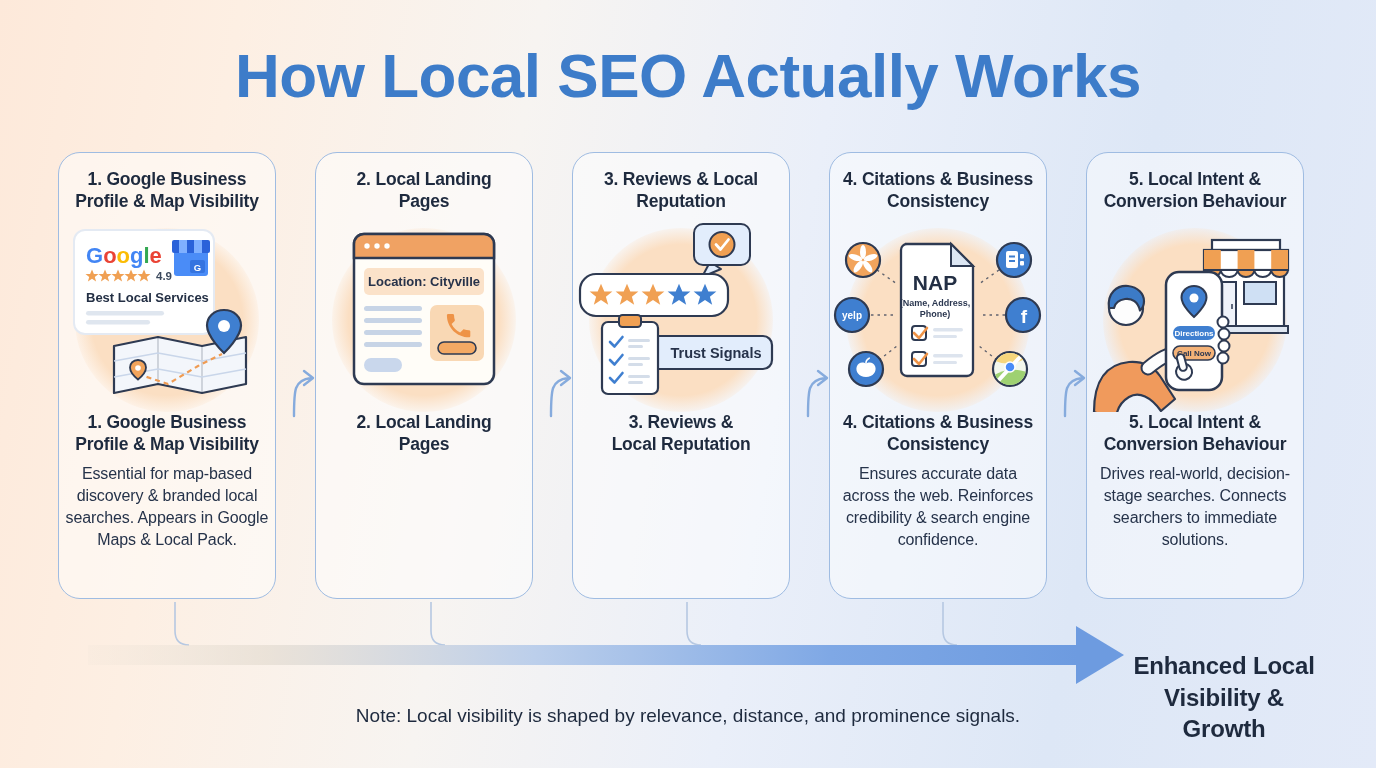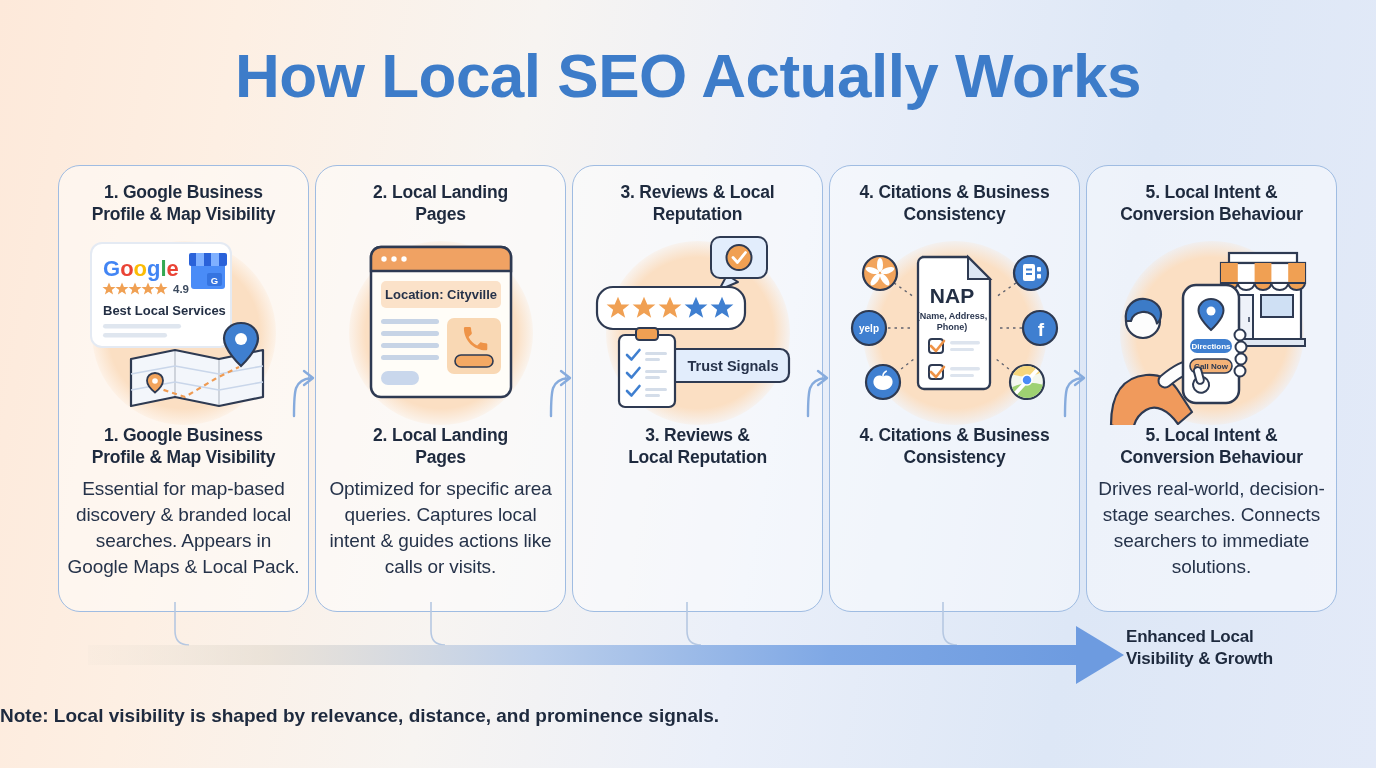--- a/index.html
+++ b/index.html
@@ -6,53 +6,53 @@
   body{
     width:1376px;height:768px;overflow:hidden;position:relative;
     font-family:"Liberation Sans", sans-serif;
     background:linear-gradient(100deg,#fde9da 0%,#fdefe3 16%,#f7f4f1 36%,#eaeff9 56%,#dde7f6 78%,#e3eaf8 100%);
   }
   .page-title{
     position:absolute;top:40px;left:0;right:0;margin:0;text-align:center;
     font-size:62px;font-weight:600;color:#3d7cc9;letter-spacing:-0.5px;
   }
   .card{
-    position:absolute;top:165px;width:251px;height:447px;box-sizing:border-box;
+    position:absolute;top:152px;width:218px;height:447px;box-sizing:border-box;
     background:rgba(255,255,255,0.48);
     border:1.6px solid #9fbce2;border-radius:22px;
     display:flex;flex-direction:column;align-items:center;
   }
   .card1{left:58px}.card2{left:315px}.card3{left:572px}.card4{left:829px}.card5{left:1086px}
   .card-title{
     margin:16px 6px 0;text-align:center;font-size:17.5px;line-height:1.24;
     font-weight:bold;color:#1e2a3e;letter-spacing:-0.2px;
   }
   .card-title2{margin-top:0px;}
   .w140{max-width:140px}.w160{max-width:160px}.w190{max-width:190px}.w205{max-width:205px}
   .illus{position:relative;width:210px;height:196px;margin-top:4px;flex:none;}
   .illus::before{
     content:"";position:absolute;left:50%;top:53%;transform:translate(-50%,-50%);
     width:184px;height:184px;border-radius:50%;
     background:radial-gradient(circle,#fbdfc3 0%,#fbdfc3 58%,rgba(251,223,195,0) 74%);
   }
   .illus svg{position:relative;display:block;}
   .card-desc{
-    margin:7px 5px 0;text-align:center;font-size:19px;line-height:1.38;
+    margin:7px 5px 0;text-align:center;font-size:16px;line-height:1.38;
     font-weight:500;color:#26334a;letter-spacing:-0.1px;
   }
   .gap-arrow{position:absolute;top:344px;width:34px;height:76px;}
   .ga1{left:287px}.ga2{left:544px}.ga3{left:801px}.ga4{left:1058px}
   .flow-svg{position:absolute;left:0;top:600px;}
   .outcome{
-    position:absolute;left:1126px;top:626px;width:196px;text-align:left;
-    font-size:17px;font-weight:bold;color:#1e2a3e;line-height:1.32;letter-spacing:-0.2px;
+    position:absolute;left:1126px;top:650px;width:196px;text-align:center;
+    font-size:24px;font-weight:bold;color:#1e2a3e;line-height:1.32;letter-spacing:-0.2px;
   }
   .note{
-    position:absolute;left:0;right:0;top:705px;text-align:left;
-    font-size:19px;font-weight:700;color:#1e2a3e;
+    position:absolute;left:0;right:0;top:705px;text-align:center;
+    font-size:19px;font-weight:400;color:#1e2a3e;
   }
   svg text{font-family:"Liberation Sans", sans-serif;}
 </style>
 </head>
 <body>
 
 <h1 class="page-title">How Local SEO Actually Works</h1>
 
 <section class="card card1">
   <h2 class="card-title w205">1. Google Business Profile &amp; Map Visibility</h2>
@@ -114,21 +114,20 @@
         <rect x="45" y="114" width="58" height="5" rx="2.5" fill="#c7d4e6"></rect>
         <rect x="45" y="126" width="58" height="5" rx="2.5" fill="#c7d4e6"></rect>
         <rect x="111" y="89" width="54" height="56" rx="7" fill="#f9d8b4"></rect>
         <path transform="translate(124,94) scale(1.3)" d="M6.62,10.79c1.44,2.83 3.76,5.14 6.59,6.59l2.2-2.2c0.27-0.27 0.67-0.36 1.02-0.24c1.12,0.37 2.33,0.57 3.57,0.57c0.55,0 1,0.45 1,1V20c0,0.55-0.45,1-1,1c-9.39,0-17-7.61-17-17c0-0.55 0.45-1 1-1h3.5c0.55,0 1,0.45 1,1c0,1.25 0.2,2.45 0.57,3.57c0.11,0.35 0.03,0.74-0.25,1.02L6.62,10.79z" fill="#ee9347"></path>
         <rect x="119" y="126" width="38" height="12" rx="6" fill="#f4a964" stroke="#2e3a52" stroke-width="1.6"></rect>
         <rect x="45" y="142" width="38" height="14" rx="7" fill="#c9d7ec"></rect>
       </g>
     </svg>
   </div>
   <h2 class="card-title card-title2 w160">2. Local Landing Pages</h2>
-  <p class="card-desc">Optimized for specific area queries. Captures local intent &amp; guides actions like calls or visits.</p>
 </section>
 
 <section class="card card3">
   <h2 class="card-title w190">3. Reviews &amp; Local Reputation</h2>
   <div class="illus">
     <svg width="210" height="196" viewBox="0 0 210 196">
       <g>
         <path d="M134,46 l-8,15 l19,-8 z" fill="#e2edfc" stroke="#2e3a52" stroke-width="2" stroke-linejoin="round"></path>
         <rect x="118" y="8" width="56" height="41" rx="9" fill="#e2edfc" stroke="#2e3a52" stroke-width="2"></rect>
         <circle cx="146" cy="28.5" r="12.5" fill="#f0a053" stroke="#2e3a52" stroke-width="2"></circle>
@@ -232,20 +231,21 @@
         <g clip-path="url(#mapclip)">
           <path d="M160,160 q14,-10 34,-4 l0,16 l-34,0 z" fill="#9ed172"></path>
           <path d="M160,144 q16,8 34,-2 l0,-10 l-34,0 z" fill="#f6d67c"></path>
           <path d="M164,166 L188,140" stroke="#ffffff" stroke-width="4"></path>
         </g>
         <circle cx="177" cy="151" r="5" fill="#4a8cf7" stroke="#ffffff" stroke-width="1.5"></circle>
       </g>
     </svg>
   </div>
   <h2 class="card-title card-title2 w190">4. Citations &amp; Business Consistency</h2>
+  <p class="card-desc">Ensures accurate data across the web. Reinforces credibility &amp; search engine confidence.</p>
 </section>
 
 <section class="card card5">
   <h2 class="card-title w205">5. Local Intent &amp; Conversion Behaviour</h2>
   <div class="illus">
     <svg width="210" height="196" viewBox="0 0 210 196">
       <g>
         <rect x="122" y="24" width="68" height="10" fill="#ffffff" stroke="#2e3a52" stroke-width="2.2"></rect>
         <rect x="118" y="54" width="76" height="58" fill="#ffffff" stroke="#2e3a52" stroke-width="2.2"></rect>
         <rect x="126" y="66" width="20" height="46" fill="#eef2f9" stroke="#2e3a52" stroke-width="2"></rect>

